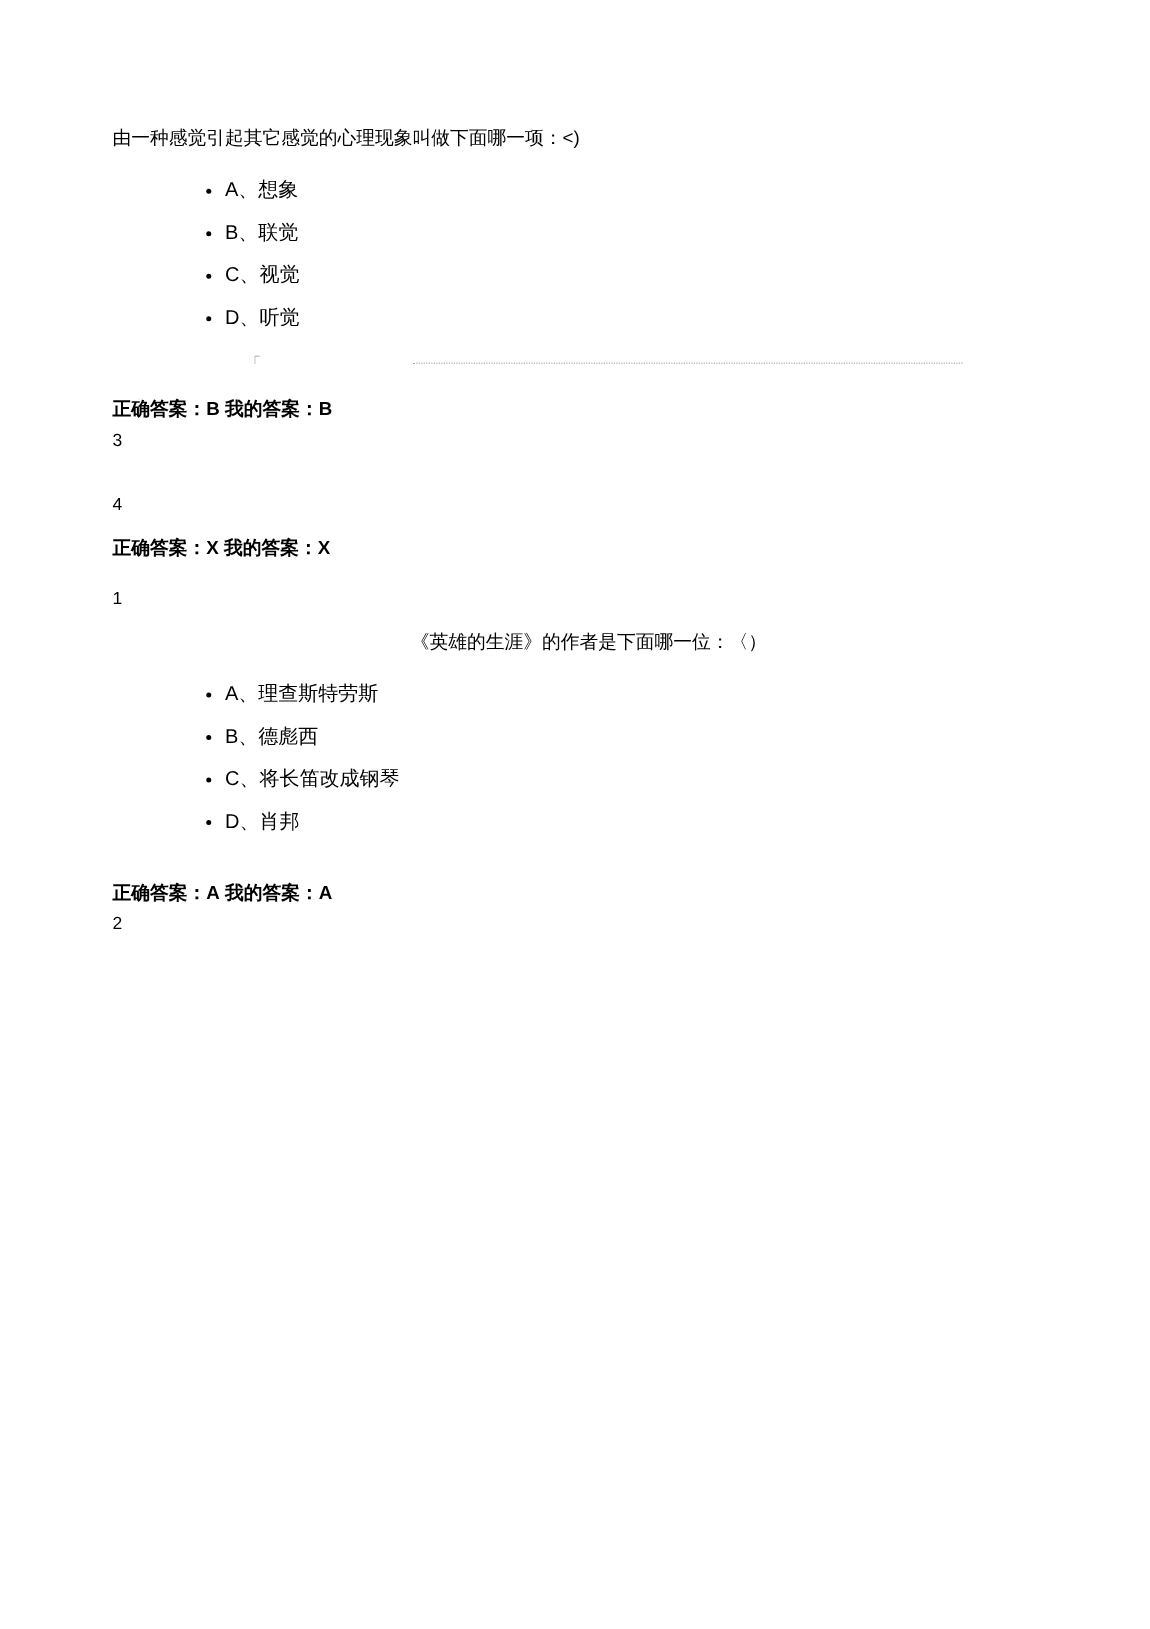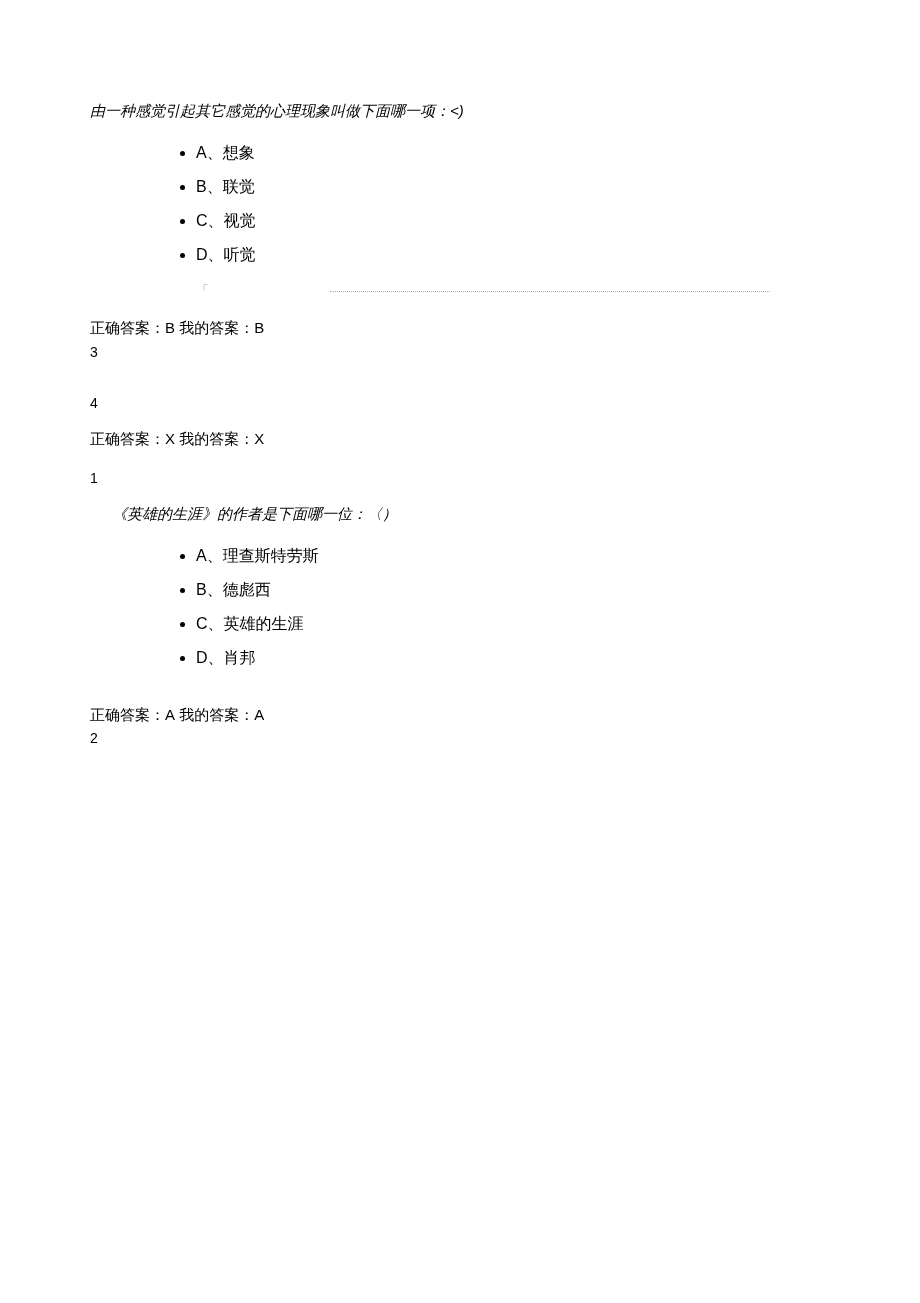--- a/index.html
+++ b/index.html
@@ -13,50 +13,51 @@
     color: #000;
     font-size: 15px;
     line-height: 1.5;
   }
   .page {
     padding: 100px 90px 60px 90px;
   }
   .q-text {
     margin: 0 0 18px 0;
     font-size: 15px;
-    font-style: italic;
   }
   .options {
     list-style: disc;
     padding-left: 90px;
     margin: 0 0 14px 0;
   }
   .options li {
-    margin: 10px 16px;
+    margin: 10px 0;
     font-size: 15px;
   }
   .options li .letter {
     font-family: Arial, sans-serif;
     font-size: 16px;
     margin-right: 2px;
   }
   .ans-line {
     margin: 14px 0 2px 0;
     font-size: 15px;
+    font-weight: bold;
   }
   .ans-line .akey {
     font-family: Arial, sans-serif;
   }
   .qnum {
     font-family: Arial, sans-serif;
     font-size: 14px;
     margin: 2px 0 14px 0;
   }
   .indent {
     padding-left: 22px;
+    text-align: center;
   }
   .hr-dotted {
     border: none;
     border-top: 1px dotted #b0b0b0;
     margin: 0 0 2px 118px;
     width: 440px;
   }
   .corner {
     display: inline-block;
     width: 12px;
@@ -95,21 +96,21 @@
     <span>正确答案：</span><span class="akey">X</span><span> 我的答案：</span><span class="akey">X</span>
   </p>
 
   <div class="spacer-md"></div>
 
   <p class="qnum">1</p>
   <p class="q-text indent">《英雄的生涯》的作者是下面哪一位：〈）</p>
   <ul class="options">
     <li><span class="letter">A、理查斯特劳斯</span></li>
     <li><span class="letter">B、德彪西</span></li>
-    <li><span class="letter">C、英雄的生涯</span></li>
+    <li><span class="letter">C、将长笛改成钢琴</span></li>
     <li><span class="letter">D、肖邦</span></li>
   </ul>
   <div class="spacer-sm"></div>
   <p class="ans-line">
     <span>正确答案：</span><span class="akey">A</span><span> 我的答案：</span><span class="akey">A</span>
   </p>
 
   <p class="qnum">2</p>
 
 </div>

